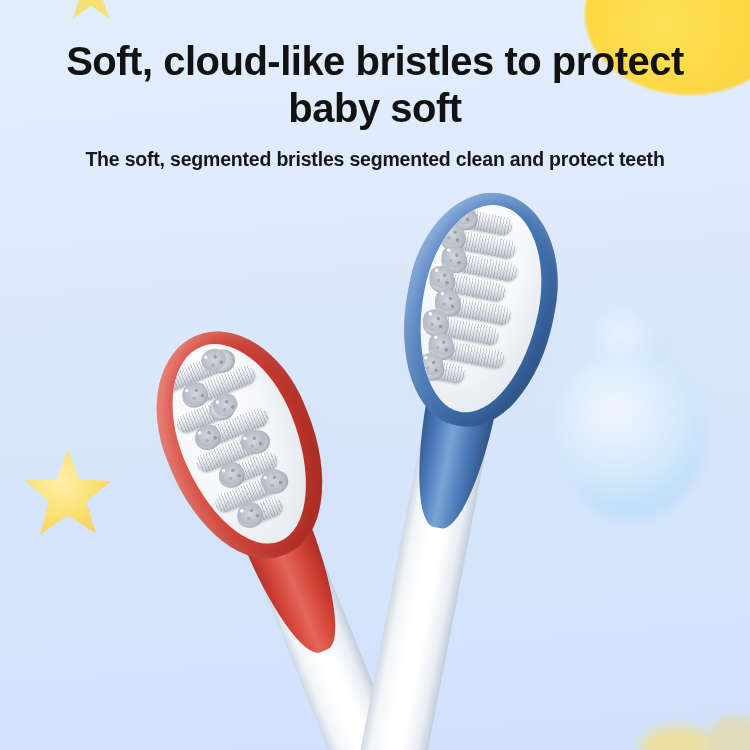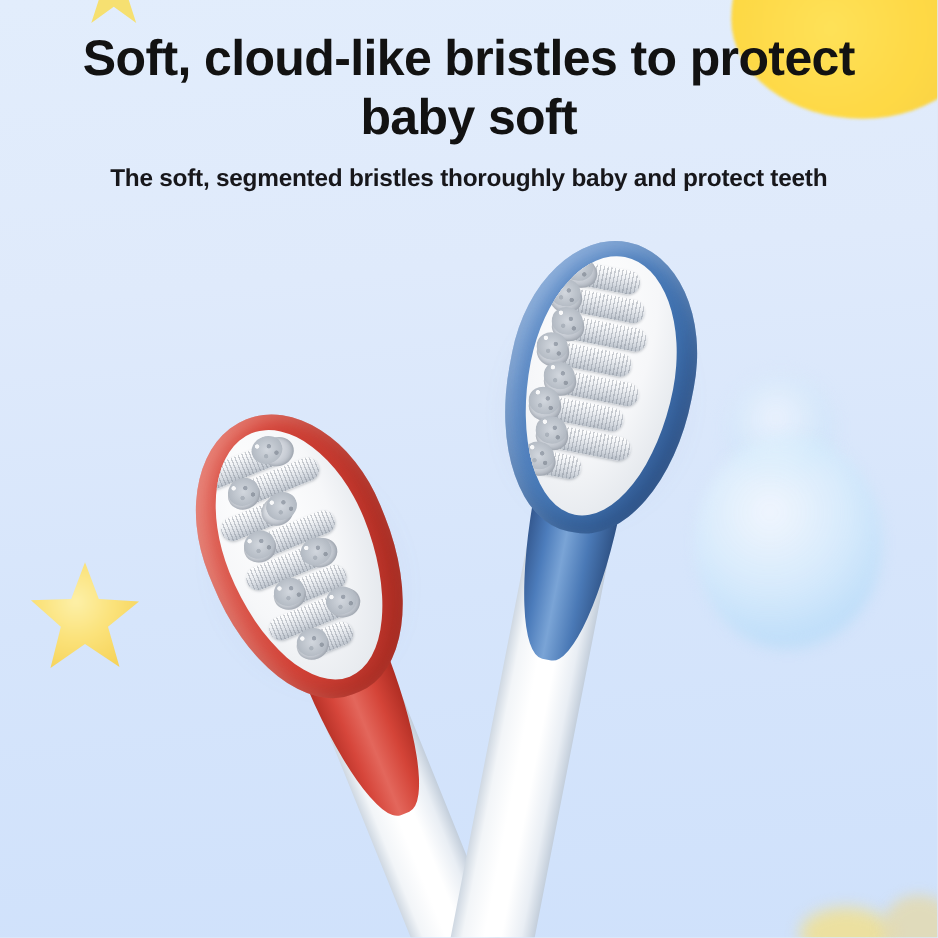--- a/index.html
+++ b/index.html
@@ -51,21 +51,21 @@
     background:#f3e08a;filter:blur(6px);opacity:.8;
   }
   .blob-yellow-br2{
     left:706px;top:716px;width:60px;height:56px;border-radius:48% 52% 46% 54%;
     background:#e6d9a6;filter:blur(5px);opacity:.75;
   }
 
   
   .text-block{position:absolute;left:0;top:0;width:750px;text-align:center;z-index:6;}
   .headline{
-    margin:2px;padding:22px 28px 0;
+    margin:16px;padding:22px 28px 0;
     font-size:40px;line-height:1.18;font-weight:800;letter-spacing:-.5px;
     color:#121212;
   }
   .headline .l2{display:block;}
   .subtitle{
     margin:14px 0 0;
     font-size:19.5px;font-weight:700;letter-spacing:-.2px;color:#17171b;
   }
 
   
@@ -222,16 +222,16 @@
         <div class="speckle" style="left:8px;top:158px;width:25px;height:22px;"></div>
       </div>
     </div>
   </div>
 
   <div class="text-block">
     <h1 class="headline">
       <span>Soft, cloud-like bristles to protect</span>
       <span class="l2">baby soft</span>
     </h1>
-    <p class="subtitle">The soft, segmented bristles thoroughly baby and protect teeth</p>
+    <p class="subtitle">The soft, segmented bristles segmented clean and protect teeth</p>
   </div>
 
 </div>
 
 </body></html>

